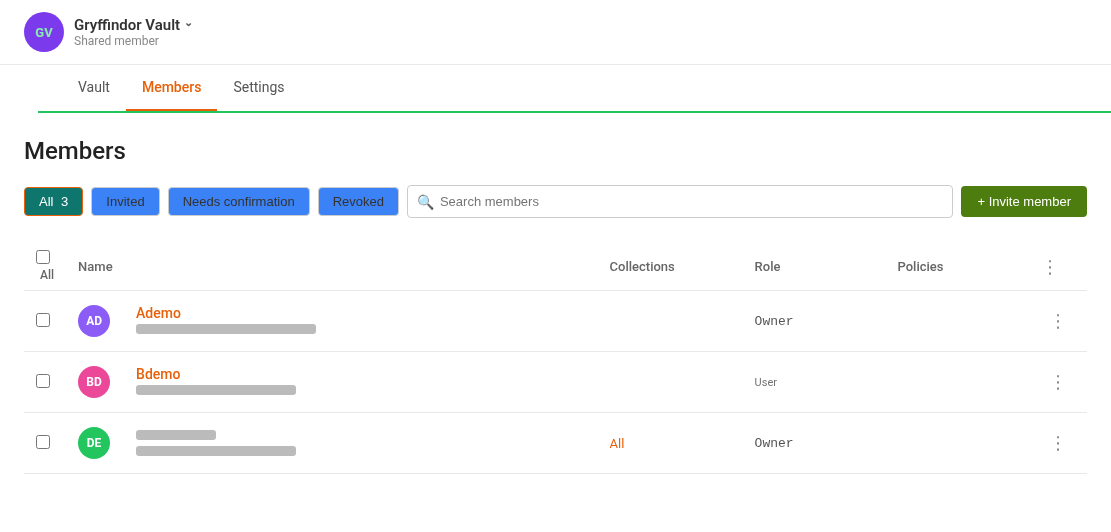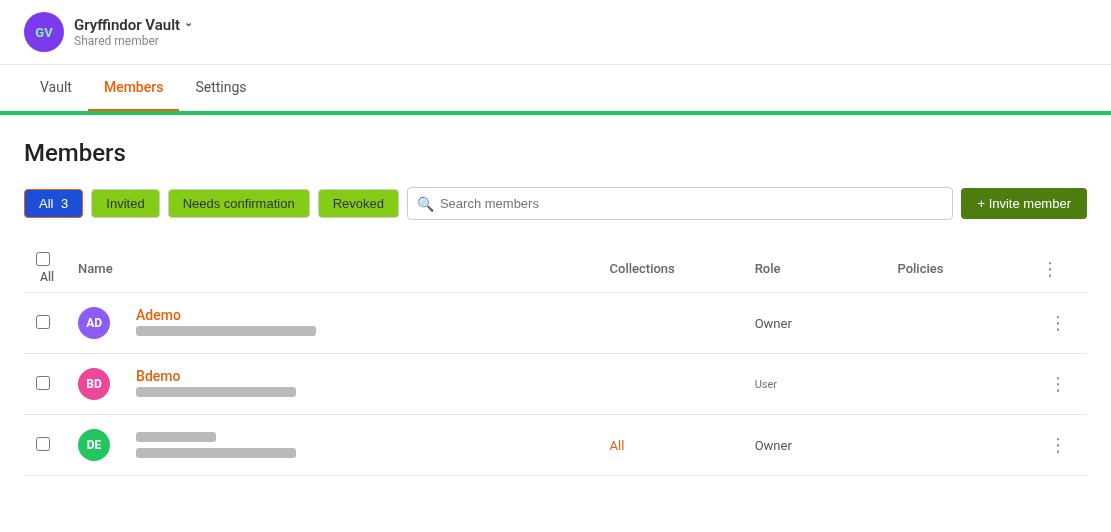--- a/index.html
+++ b/index.html
@@ -7,32 +7,32 @@
 
     
     .header { display: flex; align-items: center; padding: 12px 24px; border-bottom: 1px solid #e8e8e8; }
     .vault-avatar { width: 40px; height: 40px; border-radius: 50%; background: #7c3aed; display: flex; align-items: center; justify-content: center; color: #86efac; font-weight: bold; font-size: 13px; margin-right: 10px; flex-shrink: 0; }
     .vault-info { display: flex; flex-direction: column; }
     .vault-name { display: flex; align-items: flex-start; gap: 4px; font-weight: 600; font-size: 15px; }
     .vault-chevron { color: #555; font-size: 11px; }
     .vault-type { font-size: 12px; color: #888; }
 
     
-    .nav-tabs { display: flex; padding: 0 24px; border-bottom: 4px solid #22c55e; }
+    .nav-tabs { display: flex; padding: 0 24px; border-bottom: 2px solid #22c55e; margin-left: 38px; }
     .nav-tab { padding: 14px 16px; font-size: 14px; cursor: pointer; color: #555; border-bottom: 2px solid transparent; text-decoration: none; }
     .nav-tab.active { color: #e8610a; border-bottom: 2px solid #e8610a; font-weight: 500; }
 
     
     .main { padding: 24px 24px; }
     .page-title { font-size: 24px; font-weight: 500; color: #222; margin-bottom: 20px; }
 
     
     .filter-bar { display: flex; align-items: center; gap: 8px; margin-bottom: 24px; }
-    .filter-btn { padding: 6px 14px; border-radius: 4px; border: 1px solid #ccc; background: #84cc16; cursor: pointer; font-size: 13px; color: #333; }
-    .filter-btn.active { background: #1d4ed8; color: white; border-color: #e8610a; font-weight: 500; }
+    .filter-btn { padding: 6px 14px; border-radius: 4px; border: 1px solid #ccc; background: #3b82f6; cursor: pointer; font-size: 13px; color: #333; }
+    .filter-btn.active { background: #0f766e; color: white; border-color: #e8610a; font-weight: 500; }
     .filter-btn .count { margin-left: 4px; }
     .search-wrapper { flex: 1; position: relative; }
     .search-icon-inner { position: absolute; left: 10px; top: 50%; transform: translateY(-50%); color: #aaa; font-size: 14px; }
     .search-input { width: 100%; padding: 8px 12px 8px 32px; border: 1px solid #ccc; border-radius: 4px; font-size: 13px; color: #333; outline: none; }
     .invite-btn { padding: 8px 16px; background: #4d7c0f; color: white; border: none; border-radius: 4px; cursor: pointer; font-size: 13px; font-weight: 500; white-space: nowrap; display: flex; align-items: center; gap: 4px; }
 
     
     .members-table { width: 100%; border-collapse: collapse; }
     .members-table th { text-align: left; padding: 8px 12px; color: #666; font-weight: 500; font-size: 13px; border-bottom: 1px solid #e8e8e8; }
     .members-table td { padding: 14px 12px; border-bottom: 1px solid #e8e8e8; vertical-align: middle; }
@@ -40,21 +40,21 @@
     .members-table th.name-col { width: 50%; }
     .members-table th.collections-col, .members-table th.role-col, .members-table th.policies-col { width: 150px; }
 
     .member-row { display: flex; align-items: center; gap: 26px; }
     .member-avatar { width: 32px; height: 32px; border-radius: 50%; display: flex; align-items: center; justify-content: center; color: white; font-weight: bold; font-size: 12px; flex-shrink: 0; }
 
     .member-name { font-weight: 500; color: #e8610a; font-size: 14px; }
     .member-email { font-size: 12px; color: #999; margin-top: 2px; }
     .redacted { display: inline-block; background: #bbb; border-radius: 3px; height: 10px; }
 
-    .role-owner { color: #555; font-size: 13px; }
+    .role-owner { color: #555; font-size: 13px; font-family: Liberation Mono, monospace; }
     .role-user { color: #737373; font-size: 11px; }
     .collection-all { color: #e8610a; font-size: 13px; }
 
     .more-btn { background: none; border: none; cursor: pointer; color: #888; font-size: 18px; padding: 4px 8px; }
 
     input[type="checkbox"] { width: 14px; height: 14px; cursor: pointer; }
 
     .th-more { width: 40px; }
   </style>
 </head>

